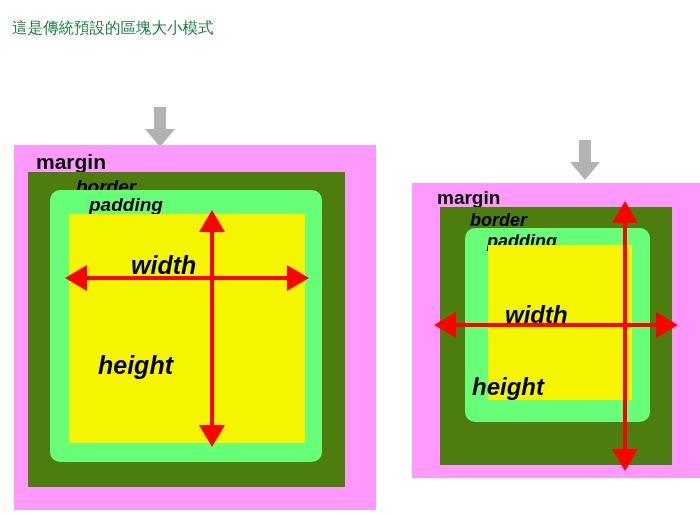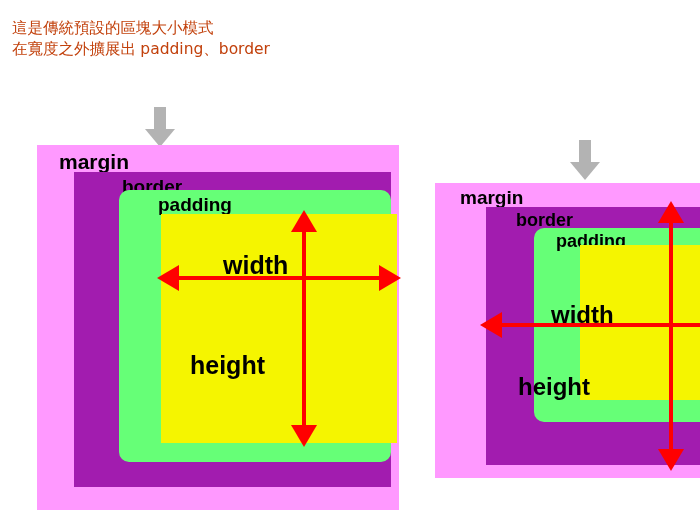--- a/index.html
+++ b/index.html
@@ -7,37 +7,37 @@
     width:700px;height:514px;background:#ffffff;overflow:hidden;
     font-family:"Liberation Sans","DejaVu Sans",sans-serif;
     position:relative;
   }
   .panel{position:absolute;top:0;height:514px;}
   #panel-left{left:0;width:400px;}
   #panel-right{left:400px;width:300px;}
 
   
   .caption{position:absolute;left:0;top:0;}
-  .cap-line{color:#c2410c;white-space:nowrap;}
+  .cap-line{color:#15803d;white-space:nowrap;}
   .cap-l1{font-size:15.5px;font-weight:400;line-height:20px;}
   .cap-l2{font-size:16px;font-weight:bold;color:#ff0000;line-height:22px;letter-spacing:-0.2px;}
   .cap-l3{font-size:15.5px;font-weight:400;line-height:21px;}
   .cap-l3 .mono{font-family:"DejaVu Sans","Liberation Sans",sans-serif;font-weight:400;}
 
   
   .gray-arrow{position:absolute;}
   .gray-arrow .shaft{position:absolute;left:9px;top:0;width:12px;height:24px;background:#b3b3b3;}
   .gray-arrow .head{position:absolute;left:0;top:22px;width:0;height:0;
       border-left:15px solid transparent;border-right:15px solid transparent;
       border-top:18px solid #b3b3b3;}
 
   
-  .bx{position:absolute;margin-left:23px;}
+  .bx{position:absolute;}
   .bx-margin {background:#ff99ff;}
-  .bx-border {background:#a21caf;}
+  .bx-border {background:#4d7c0f;font-style:italic;}
   .bx-padding{background:#66ff77;border-radius:10px;}
   .bx-content{background:#f5f500;}
 
   .bx-label{position:absolute;font-weight:bold;color:#000;white-space:nowrap;
             line-height:1;text-shadow:none;}
 
   
   .ar{position:absolute;}
   .ar .hline{position:absolute;height:4px;background:#ff0000;}
   .ar .vline{position:absolute;width:4px;background:#ff0000;}
@@ -48,24 +48,20 @@
   .tri-down  {border-left:13px solid transparent;border-right:13px solid transparent;border-top:22px solid #ff0000;}
   .dim-label{position:absolute;font-weight:bold;color:#000;white-space:nowrap;line-height:1;}
 </style>
 </head>
 <body>
 
 <div class="panel" id="panel-left">
 
   <div class="caption" style="left:12px;top:18px;">
     <div class="cap-line cap-l1">這是傳統預設的區塊大小模式</div>
-    <div class="cap-line cap-l3">
-      <span>在寬度之外擴展出</span>
-      <span class="mono">padding、border</span>
-    </div>
   </div>
 
   <div class="gray-arrow" style="left:145px;top:107px;width:30px;height:40px;">
     <div class="shaft"></div>
     <div class="head"></div>
   </div>
 
   <div class="bx bx-margin" style="left:14px;top:145px;width:362px;height:365px;">
 
     <div class="bx-label" style="left:22px;top:6px;font-size:21px;">margin</div>

